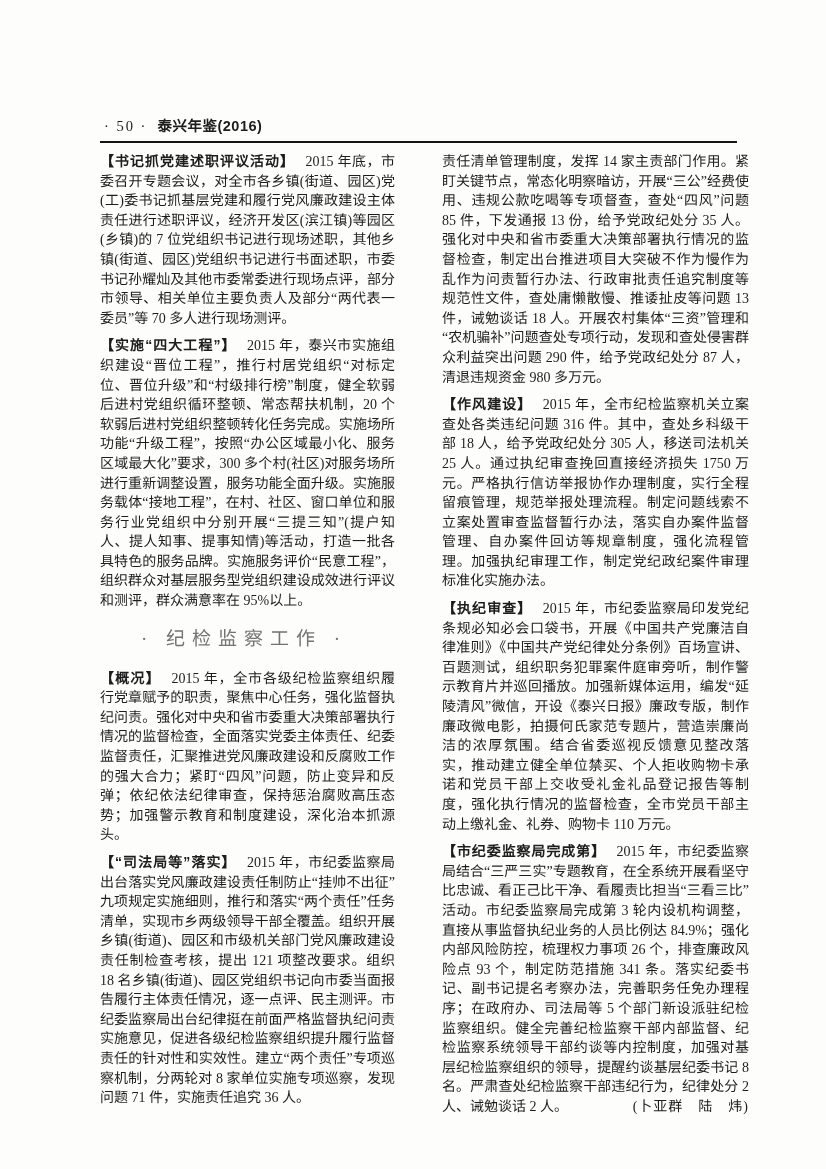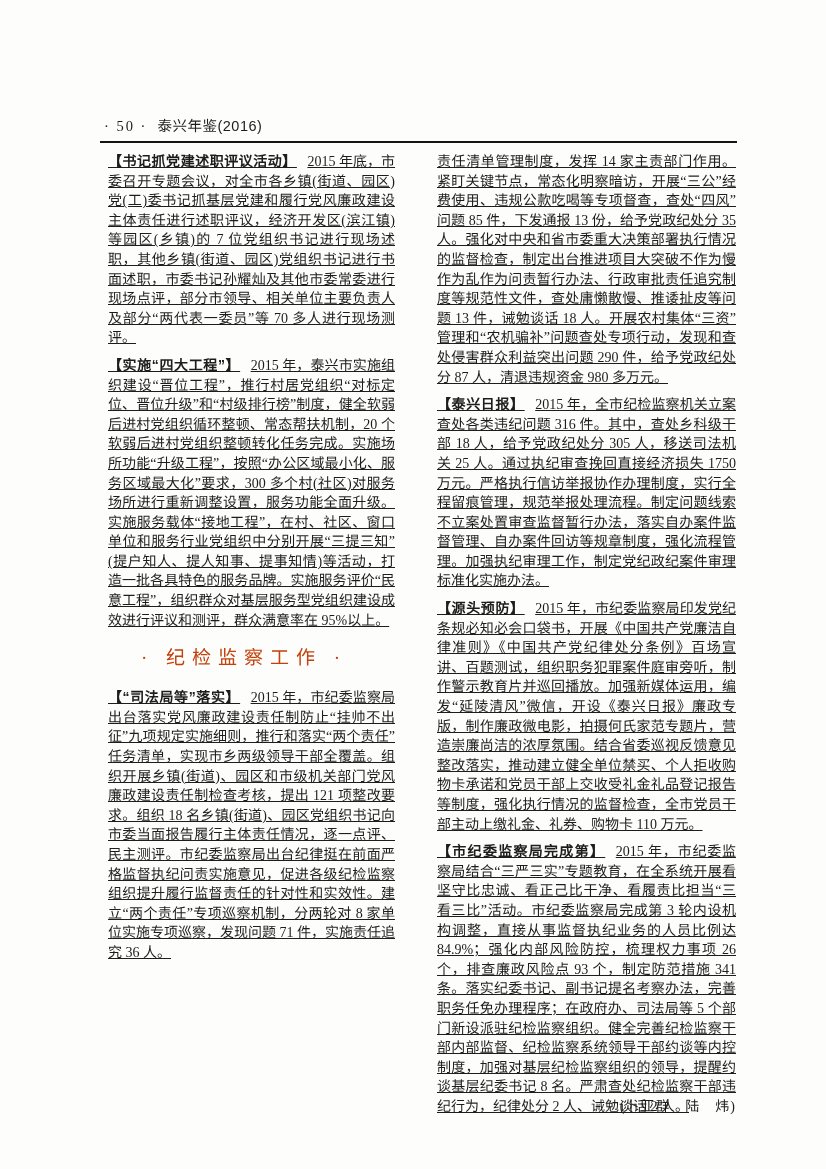--- a/index.html
+++ b/index.html
@@ -26,59 +26,58 @@
     font-size: 14.5px;
     white-space: nowrap;
     justify-content: space-between;
   }
   .page-marker {
     font-family: "Liberation Serif", "DejaVu Serif", serif;
     letter-spacing: 2px;
   }
   .book-title {
     font-family: "Liberation Sans", "DejaVu Sans", sans-serif;
-    font-weight: 400;
+    font-weight: 700;
     letter-spacing: 0.5px;
   }
   .header-rule {
     position: absolute;
     left: 100px;
     top: 141px;
     width: 637px;
     height: 2px;
     background: #141414;
   }
   .col {
     position: absolute;
     top: 152px;
     font-size: 14px;
     line-height: 19.6px;
     text-align: justify;
     text-justify: inter-ideograph;
   }
   .col-left  { left: 100px; width: 295px; }
-  .col-right { left: 429px; width: 307px; }
+  .col-right { left: 442px; width: 307px; }
   .para {
-    margin: 0 0 8px 8px;
-    text-decoration: underline;
+    margin: 0 0 8px 0;
   }
   .entry-label {
     font-family: "Liberation Sans", "DejaVu Sans", sans-serif;
     font-weight: 700;
     margin-right: 0.75em;
     letter-spacing: 0.5px;
   }
   .section-heading {
     font-family: "Liberation Serif", "DejaVu Serif", serif;
     font-weight: 400;
     font-size: 19px;
     line-height: 26px;
     text-align: center;
     letter-spacing: 7px;
-    color: #c2410c;
+    color: #737373;
     margin: 15px 0 17px -7px; 
   }
   .attribution {
     margin-top: -27.6px; 
     text-align: right;
     letter-spacing: 1px;
   }
 </style>
 </head>
 <body>
@@ -92,30 +91,31 @@
 
   <div class="header-rule"></div>
 
   <div class="col col-left">
     <p class="para"><b class="entry-label">【书记抓党建述职评议活动】</b><span>2015 年底，市委召开专题会议，对全市各乡镇(街道、园区)党(工)委书记抓基层党建和履行党风廉政建设主体责任进行述职评议，经济开发区(滨江镇)等园区(乡镇)的 7 位党组织书记进行现场述职，其他乡镇(街道、园区)党组织书记进行书面述职，市委书记孙耀灿及其他市委常委进行现场点评，部分市领导、相关单位主要负责人及部分“两代表一委员”等 70 多人进行现场测评。</span></p>
 
     <p class="para"><b class="entry-label">【实施“四大工程”】</b><span>2015 年，泰兴市实施组织建设“晋位工程”，推行村居党组织“对标定位、晋位升级”和“村级排行榜”制度，健全软弱后进村党组织循环整顿、常态帮扶机制，20 个软弱后进村党组织整顿转化任务完成。实施场所功能“升级工程”，按照“办公区域最小化、服务区域最大化”要求，300 多个村(社区)对服务场所进行重新调整设置，服务功能全面升级。实施服务载体“接地工程”，在村、社区、窗口单位和服务行业党组织中分别开展“三提三知”(提户知人、提人知事、提事知情)等活动，打造一批各具特色的服务品牌。实施服务评价“民意工程”，组织群众对基层服务型党组织建设成效进行评议和测评，群众满意率在 95%以上。</span></p>
 
     <h2 class="section-heading">· 纪检监察工作 ·</h2>
 
+    <p class="para"><b class="entry-label">【概况】</b><span>2015 年，全市各级纪检监察组织履行党章赋予的职责，聚焦中心任务，强化监督执纪问责。强化对中央和省市委重大决策部署执行情况的监督检查，全面落实党委主体责任、纪委监督责任，汇聚推进党风廉政建设和反腐败工作的强大合力；紧盯“四风”问题，防止变异和反弹；依纪依法纪律审查，保持惩治腐败高压态势；加强警示教育和制度建设，深化治本抓源头。</span></p>
 
     <p class="para"><b class="entry-label">【“司法局等”落实】</b><span>2015 年，市纪委监察局出台落实党风廉政建设责任制防止“挂帅不出征”九项规定实施细则，推行和落实“两个责任”任务清单，实现市乡两级领导干部全覆盖。组织开展乡镇(街道)、园区和市级机关部门党风廉政建设责任制检查考核，提出 121 项整改要求。组织 18 名乡镇(街道)、园区党组织书记向市委当面报告履行主体责任情况，逐一点评、民主测评。市纪委监察局出台纪律挺在前面严格监督执纪问责实施意见，促进各级纪检监察组织提升履行监督责任的针对性和实效性。建立“两个责任”专项巡察机制，分两轮对 8 家单位实施专项巡察，发现问题 71 件，实施责任追究 36 人。</span></p>
 
   </div>
 
   <div class="col col-right">
     <p class="para"><span>责任清单管理制度，发挥 14 家主责部门作用。紧盯关键节点，常态化明察暗访，开展“三公”经费使用、违规公款吃喝等专项督查，查处“四风”问题 85 件，下发通报 13 份，给予党政纪处分 35 人。强化对中央和省市委重大决策部署执行情况的监督检查，制定出台推进项目大突破不作为慢作为乱作为问责暂行办法、行政审批责任追究制度等规范性文件，查处庸懒散慢、推诿扯皮等问题 13 件，诫勉谈话 18 人。开展农村集体“三资”管理和“农机骗补”问题查处专项行动，发现和查处侵害群众利益突出问题 290 件，给予党政纪处分 87 人，清退违规资金 980 多万元。</span></p>
 
-    <p class="para"><b class="entry-label">【泰兴日报】</b><span>2015 年，全市纪检监察机关立案查处各类违纪问题 316 件。其中，查处乡科级干部 18 人，给予党政纪处分 305 人，移送司法机关 25 人。通过执纪审查挽回直接经济损失 1750 万元。严格执行信访举报协作办理制度，实行全程留痕管理，规范举报处理流程。制定问题线索不立案处置审查监督暂行办法，落实自办案件监督管理、自办案件回访等规章制度，强化流程管理。加强执纪审理工作，制定党纪政纪案件审理标准化实施办法。</span></p>
+    <p class="para"><b class="entry-label">【作风建设】</b><span>2015 年，全市纪检监察机关立案查处各类违纪问题 316 件。其中，查处乡科级干部 18 人，给予党政纪处分 305 人，移送司法机关 25 人。通过执纪审查挽回直接经济损失 1750 万元。严格执行信访举报协作办理制度，实行全程留痕管理，规范举报处理流程。制定问题线索不立案处置审查监督暂行办法，落实自办案件监督管理、自办案件回访等规章制度，强化流程管理。加强执纪审理工作，制定党纪政纪案件审理标准化实施办法。</span></p>
 
-    <p class="para"><b class="entry-label">【源头预防】</b><span>2015 年，市纪委监察局印发党纪条规必知必会口袋书，开展《中国共产党廉洁自律准则》《中国共产党纪律处分条例》百场宣讲、百题测试，组织职务犯罪案件庭审旁听，制作警示教育片并巡回播放。加强新媒体运用，编发“延陵清风”微信，开设《泰兴日报》廉政专版，制作廉政微电影，拍摄何氏家范专题片，营造崇廉尚洁的浓厚氛围。结合省委巡视反馈意见整改落实，推动建立健全单位禁买、个人拒收购物卡承诺和党员干部上交收受礼金礼品登记报告等制度，强化执行情况的监督检查，全市党员干部主动上缴礼金、礼券、购物卡 110 万元。</span></p>
+    <p class="para"><b class="entry-label">【执纪审查】</b><span>2015 年，市纪委监察局印发党纪条规必知必会口袋书，开展《中国共产党廉洁自律准则》《中国共产党纪律处分条例》百场宣讲、百题测试，组织职务犯罪案件庭审旁听，制作警示教育片并巡回播放。加强新媒体运用，编发“延陵清风”微信，开设《泰兴日报》廉政专版，制作廉政微电影，拍摄何氏家范专题片，营造崇廉尚洁的浓厚氛围。结合省委巡视反馈意见整改落实，推动建立健全单位禁买、个人拒收购物卡承诺和党员干部上交收受礼金礼品登记报告等制度，强化执行情况的监督检查，全市党员干部主动上缴礼金、礼券、购物卡 110 万元。</span></p>
 
     <p class="para"><b class="entry-label">【市纪委监察局完成第】</b><span>2015 年，市纪委监察局结合“三严三实”专题教育，在全系统开展看坚守比忠诚、看正己比干净、看履责比担当“三看三比”活动。市纪委监察局完成第 3 轮内设机构调整，直接从事监督执纪业务的人员比例达 84.9%；强化内部风险防控，梳理权力事项 26 个，排查廉政风险点 93 个，制定防范措施 341 条。落实纪委书记、副书记提名考察办法，完善职务任免办理程序；在政府办、司法局等 5 个部门新设派驻纪检监察组织。健全完善纪检监察干部内部监督、纪检监察系统领导干部约谈等内控制度，加强对基层纪检监察组织的领导，提醒约谈基层纪委书记 8 名。严肃查处纪检监察干部违纪行为，纪律处分 2 人、诫勉谈话 2 人。</span></p>
 
     <div class="attribution">(卜亚群　陆　炜)</div>
   </div>
 
 </div>
 
 </body></html>

